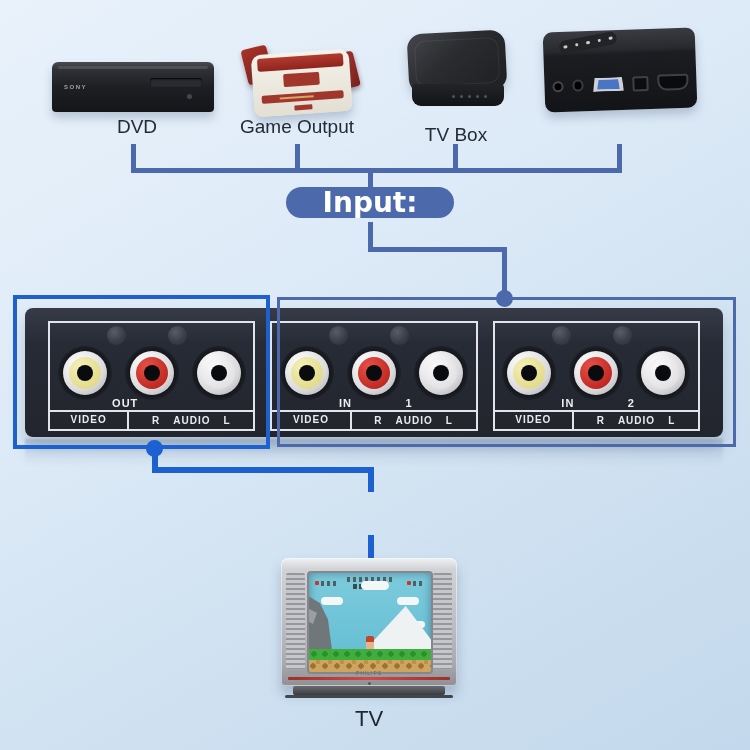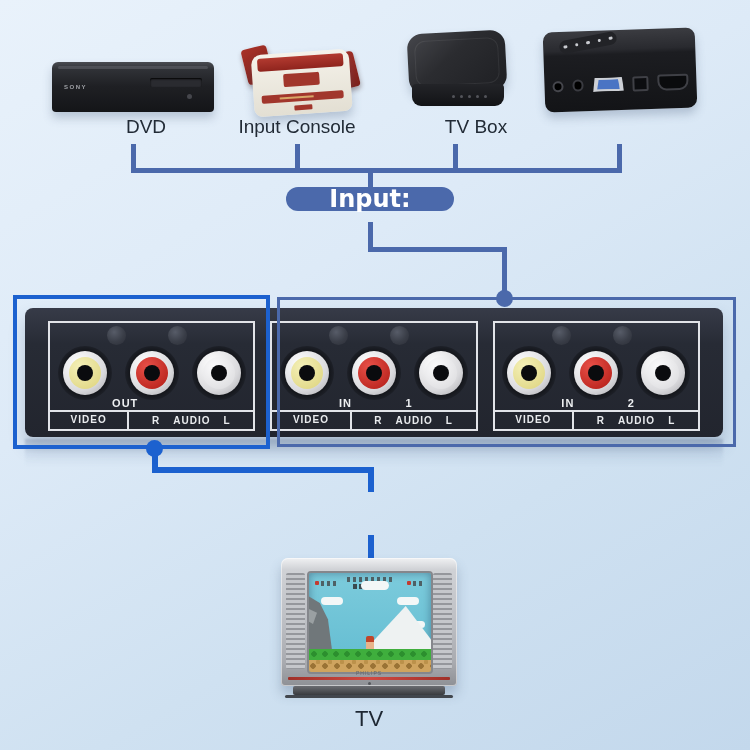--- a/index.html
+++ b/index.html
@@ -52,21 +52,21 @@
   .p-vga i{position:absolute;inset:2px 4px;background:#4a74c4;clip-path:polygon(8% 0,92% 0,100% 100%,0 100%);}
   .p-opt{width:12px;height:11px;background:#0c0d10;border:2px solid #3f4046;border-radius:2px;}
   .p-hdmi{width:28px;height:12px;background:#0a0b0d;border:2px solid #3f4046;border-radius:3px 3px 9px 9px;}
   
   .cline{position:absolute;}
   .inline{background:#4b69ab;}
   .outline{background:#1c61cf;}
   .cdot{position:absolute;width:17px;height:17px;border-radius:50%;z-index:6;}
   .pill{position:absolute;z-index:7;display:flex;align-items:center;justify-content:center;
     color:#fff;font-weight:bold;font-family:"DejaVu Sans","Liberation Sans",sans-serif;}
-  .pill-in{left:286px;top:187px;width:168px;height:24px;border-radius:18px;background:#4b69ab;font-size:24px;}
+  .pill-in{left:286px;top:187px;width:168px;height:31px;border-radius:18px;background:#4b69ab;font-size:28px;}
   .pill-out{left:282px;top:490px;width:176px;height:46px;border-radius:23px;background:#1661ce;font-size:27px;}
   
   .hl{position:absolute;z-index:5;box-sizing:border-box;background:transparent;}
   .hl-out{left:13px;top:295px;width:257px;height:154px;border:4px solid #1c61cf;}
   .hl-in{left:277px;top:297px;width:459px;height:150px;border:3px solid #4b69ab;}
   
   .reflection{position:absolute;left:25px;right:27px;top:439px;height:27px;
     background:linear-gradient(180deg,rgba(110,130,160,.35),rgba(150,175,205,.15) 55%,rgba(170,195,220,0));filter:blur(1px);}
   .panel{position:absolute;left:25px;top:308px;width:698px;height:129px;border-radius:8px;z-index:4;
     background:linear-gradient(180deg,#373b48 0%,#272b35 28%,#22252e 100%);box-shadow:0 10px 16px rgba(60,80,110,.25);}
@@ -187,23 +187,23 @@
         <div class="p-aux"></div>
         <div class="p-vga">
             <i></i>
           </div>
         <div class="p-opt"></div>
         <div class="p-hdmi"></div>
       </div>
     </div>
   </div>
 
-  <div class="devlabel" style="left:86px;width:120px;">DVD</div>
-  <div class="devlabel" style="left:217px;width:160px;">Input Console</div>
-  <div class="devlabel" style="left:416px;width:120px;">TV Box</div>
+  <div class="devlabel" style="left:77px;width:120px;">DVD</div>
+  <div class="devlabel" style="left:217px;width:160px;">Game Output</div>
+  <div class="devlabel" style="left:396px;width:120px;margin-top:8px;">TV Box</div>
 
   <div class="cline inline" style="left: 131px; top: 144px; width: 5px; height: 29px; background: rgb(75, 105, 171);"></div>
   <div class="cline inline" style="left: 295px; top: 144px; width: 5px; height: 29px; background: rgb(75, 105, 171);"></div>
   <div class="cline inline" style="left: 453px; top: 144px; width: 5px; height: 29px; background: rgb(75, 105, 171);"></div>
   <div class="cline inline" style="left: 617px; top: 144px; width: 5px; height: 29px; background: rgb(75, 105, 171);"></div>
   <div class="cline inline" style="left: 131px; top: 168px; width: 491px; height: 5px; background: rgb(75, 105, 171);"></div>
   <div class="cline inline" style="left: 368px; top: 168px; width: 5px; height: 22px; background: rgb(75, 105, 171);"></div>
   <div class="pill pill-in" style="background: rgb(75, 105, 171);">Input:</div>
   <div class="cline inline" style="left: 368px; top: 222px; width: 5px; height: 30px; background: rgb(75, 105, 171);"></div>
   <div class="cline inline" style="left: 368px; top: 247px; width: 139px; height: 5px; background: rgb(75, 105, 171);"></div>

